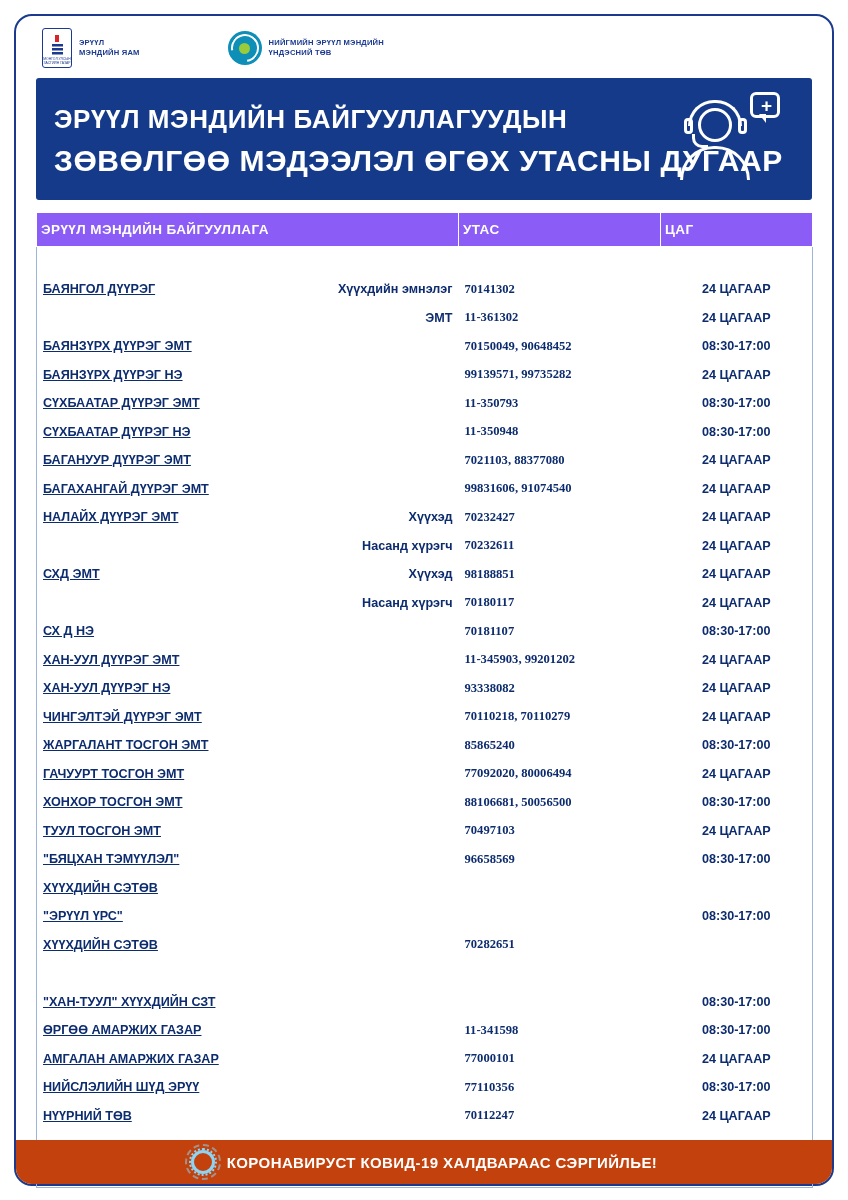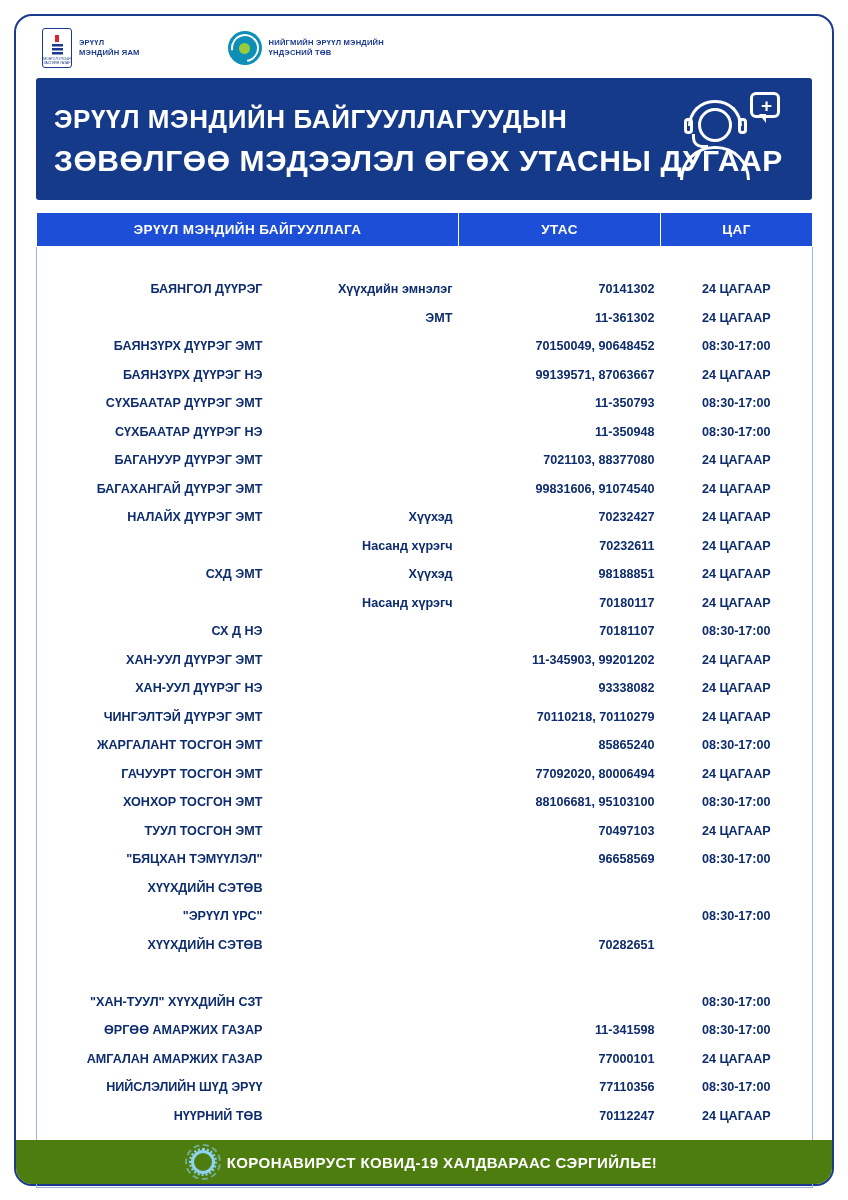--- a/index.html
+++ b/index.html
@@ -201,61 +201,61 @@
     left: 36px;
     top: 212px;
     right: 36px;
   }
   table.contacts {
     width: 100%;
     border-collapse: collapse;
     table-layout: fixed;
   }
   table.contacts th {
-    background: #1d4ed8;
+    background: #8b5cf6;
     color: #ffffff;
     font-size: 13.5px;
     font-weight: bold;
     letter-spacing: .4px;
     padding: 9px 4px;
     border: 1px solid #ffffff;
-    text-align: center;
+    text-align: left;
   }
   col.c-org   { width: 232px; }
   col.c-sub   { width: 190px; }
   col.c-phone { width: 202px; }
   col.c-time  { width: 152px; }
 
   table.contacts td {
     font-size: 12.6px;
     font-weight: bold;
     color: #0d2c6e;
     padding: 0 6px;
     height: 28.5px;
     vertical-align: middle;
     white-space: nowrap;
   }
-  td.org    { text-align: right; padding-left: 14px; }
+  td.org    { text-align: left; padding-left: 14px; text-decoration: underline; }
   td.sub    { text-align: right; }
-  td.phone  { text-align: right; padding-left: 6px; }
+  td.phone  { text-align: left; padding-left: 6px; font-family: Liberation Serif, serif; }
   td.time   { text-align: center; }
   .tbody-box {
     border: 1px solid #9fb2d8;
     border-top: none;
   }
   .spacer-row td { height: 12px; }
 
   
   .footer {
     position: absolute;
     left: 16px;
     right: 16px;
     bottom: 16px;
     height: 44px;
-    background: #4d7c0f;
+    background: #c2410c;
     border-radius: 0 0 16px 16px;
     display: flex;
     align-items: center;
     justify-content: center;
     gap: 12px;
   }
   .virus {
     width: 24px; height: 24px;
     border-radius: 50%;
     border: 3px solid #8fd3f0;
@@ -357,21 +357,21 @@
           </tr>
         <tr>
             <td class="org">БАЯНЗҮРХ ДҮҮРЭГ ЭМТ</td>
             <td class="sub"></td>
             <td class="phone">70150049, 90648452</td>
             <td class="time">08:30-17:00</td>
           </tr>
         <tr>
             <td class="org">БАЯНЗҮРХ ДҮҮРЭГ НЭ</td>
             <td class="sub"></td>
-            <td class="phone">99139571, 87063667</td>
+            <td class="phone">99139571, 99735282</td>
             <td class="time">24 ЦАГААР</td>
           </tr>
         <tr>
             <td class="org">СҮХБААТАР ДҮҮРЭГ ЭМТ</td>
             <td class="sub"></td>
             <td class="phone">11-350793</td>
             <td class="time">08:30-17:00</td>
           </tr>
         <tr>
             <td class="org">СҮХБААТАР ДҮҮРЭГ НЭ</td>
@@ -447,21 +447,21 @@
           </tr>
         <tr>
             <td class="org">ГАЧУУРТ ТОСГОН ЭМТ</td>
             <td class="sub"></td>
             <td class="phone">77092020, 80006494</td>
             <td class="time">24 ЦАГААР</td>
           </tr>
         <tr>
             <td class="org">ХОНХОР ТОСГОН ЭМТ</td>
             <td class="sub"></td>
-            <td class="phone">88106681, 95103100</td>
+            <td class="phone">88106681, 50056500</td>
             <td class="time">08:30-17:00</td>
           </tr>
         <tr>
             <td class="org">ТУУЛ ТОСГОН ЭМТ</td>
             <td class="sub"></td>
             <td class="phone">70497103</td>
             <td class="time">24 ЦАГААР</td>
           </tr>
         <tr>
             <td class="org">"БЯЦХАН ТЭМҮҮЛЭЛ"</td>

